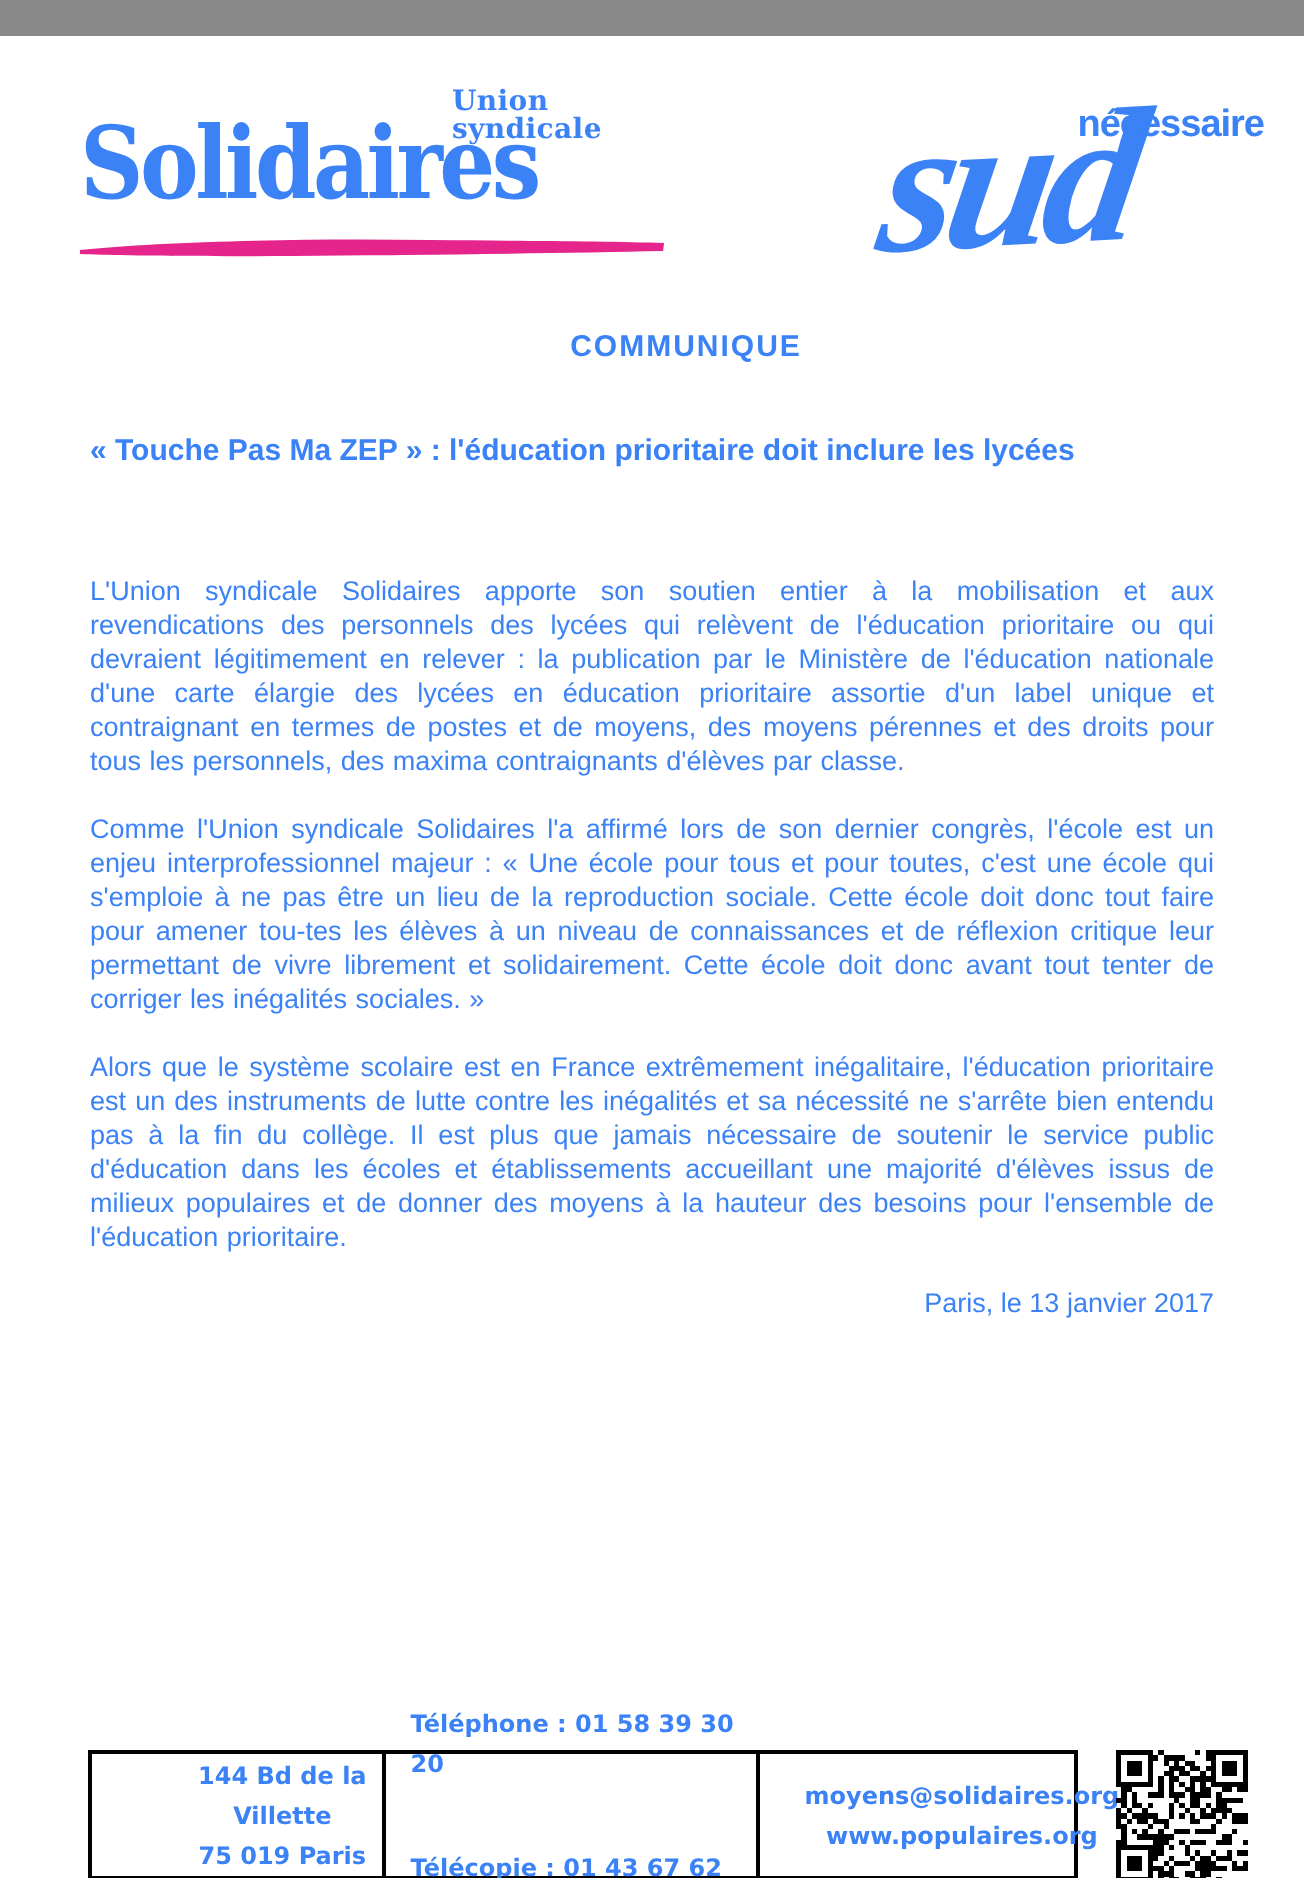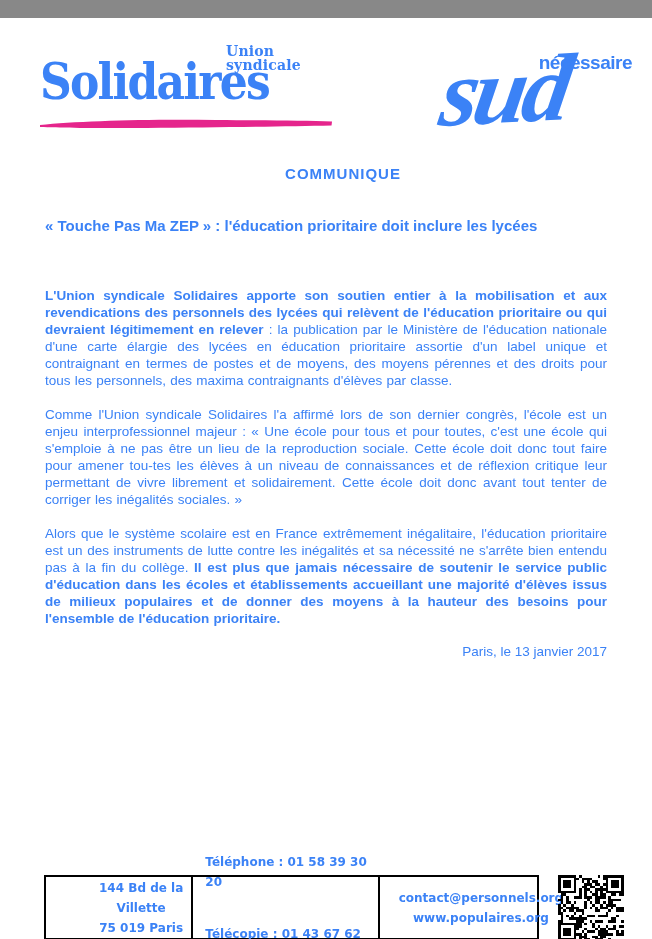--- a/index.html
+++ b/index.html
@@ -46,21 +46,21 @@
     position:absolute;left:45px;right:45px;top:198px;margin:0;
     font-size:15px;line-height:19px;font-weight:bold;
   }
 
   
   .content{position:absolute;left:45px;right:45px;top:269px;}
   .content p{
     margin:0 0 17px 0;text-align:justify;
     font-size:13.5px;line-height:17px;word-spacing:.5px;
   }
-  .content .b{font-weight:bold;}
+  .content .b{font-weight:normal;}
   .dateline{
     margin-top:15px;text-align:right;font-size:13.5px;
   }
 
   
   .footer-table{
     position:absolute;left:44px;top:857px;width:495px;height:65px;
     display:flex;border:2px solid #000;box-sizing:border-box;
     font-family:"DejaVu Sans",sans-serif;font-weight:bold;font-size:12px;
   }
@@ -113,21 +113,21 @@
   <div class="footer-table">
     <div class="footer-cell cell-address">
       <div>144 Bd de la Villette</div>
       <div>75 019 Paris</div>
     </div>
     <div class="footer-cell cell-phones">
       <div>Téléphone :  01 58 39 30 20</div>
       <div>Télécopie :  01 43 67 62 14</div>
     </div>
     <div class="footer-cell cell-contact">
-      <div>contact@personnels.org</div>
+      <div>moyens@solidaires.org</div>
       <div>www.populaires.org</div>
     </div>
   </div>
 
   <svg class="qr" viewBox="0 0 25 25" shape-rendering="crispEdges" fill="#000">
       <rect x="0" y="0" width="1" height="1"></rect>
       <rect x="1" y="0" width="1" height="1"></rect>
       <rect x="2" y="0" width="1" height="1"></rect>
       <rect x="3" y="0" width="1" height="1"></rect>
       <rect x="4" y="0" width="1" height="1"></rect>

